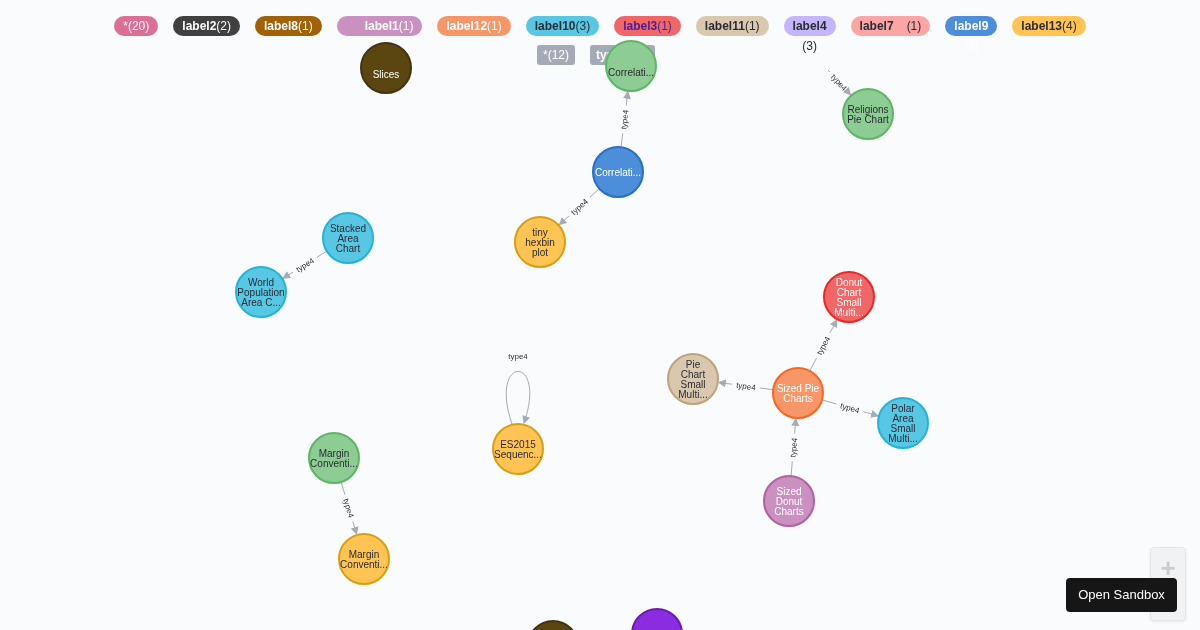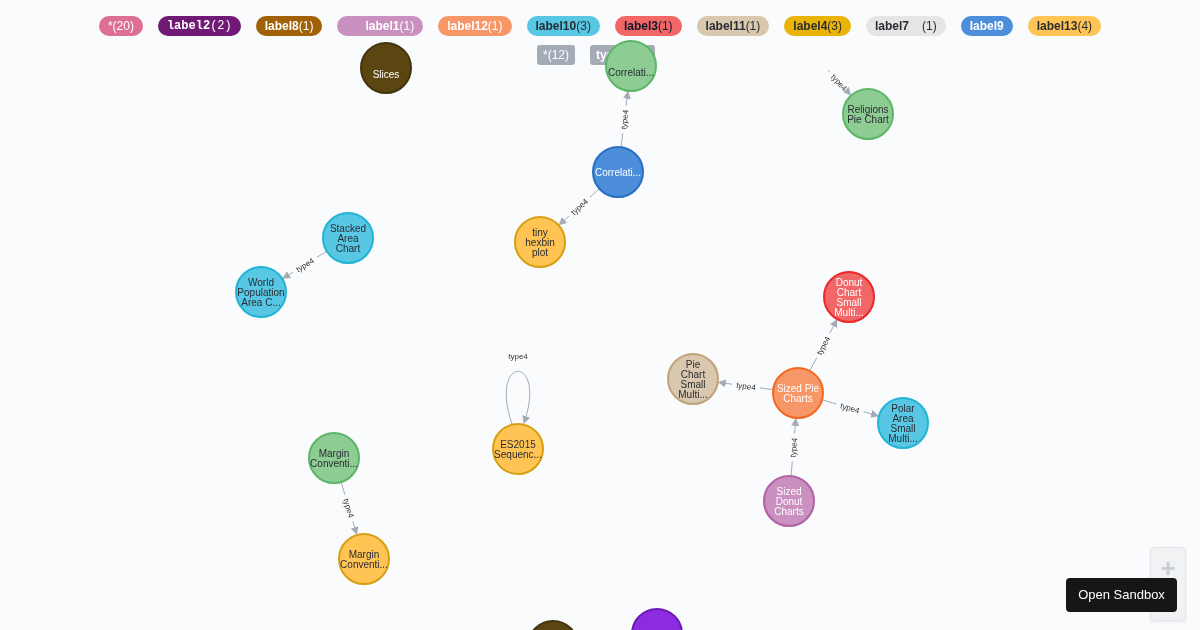--- a/index.html
+++ b/index.html
@@ -43,53 +43,53 @@
     }
   </style>
 </head>
 <body>
 
 <div class="legend-row labels">
     <span class="pill" style="background: rgb(221, 111, 150); color: rgb(255, 255, 255);">
       <span>*</span>
       <span>(20)</span>
     </span>
-    <span class="pill" style="background: #701a75; color: rgb(255, 255, 255); font-family: Liberation Mono, monospace;">
+    <span class="pill" style="background: #404040; color: rgb(255, 255, 255);">
       <span class="name">label2</span>
       <span>(2)</span>
     </span>
     <span class="pill" style="background: #a16207; color: rgb(255, 255, 255);">
       <span class="name">label8</span>
       <span>(1)</span>
     </span>
     <span class="pill" style="background: rgb(201, 144, 192); color: rgb(255, 255, 255); padding-left: 28px;">
       <span class="name">label1</span>
       <span>(1)</span>
     </span>
     <span class="pill" style="background: rgb(247, 151, 103); color: rgb(255, 255, 255);">
       <span class="name">label12</span>
       <span>(1)</span>
     </span>
     <span class="pill" style="background: rgb(87, 199, 227); color: rgb(42, 44, 52); text-align: right;">
       <span class="name">label10</span>
       <span>(3)</span>
     </span>
-    <span class="pill" style="background: rgb(241, 102, 103); color: #0f172a;">
+    <span class="pill" style="background: rgb(241, 102, 103); color: #4c1d95;">
       <span class="name">label3</span>
       <span>(1)</span>
     </span>
     <span class="pill" style="background: rgb(217, 200, 174); color: rgb(42, 44, 52);">
       <span class="name">label11</span>
       <span>(1)</span>
     </span>
-    <span class="pill" style="background: #eab308; color: rgb(42, 44, 52);">
+    <span class="pill" style="background: #c4b5fd; color: rgb(42, 44, 52); flex-direction: column;">
       <span class="name">label4</span>
       <span>(3)</span>
     </span>
-    <span class="pill" style="background: #e5e5e5; color: rgb(42, 44, 52); gap: 13px;">
+    <span class="pill" style="background: #fca5a5; color: rgb(42, 44, 52); gap: 13px;">
       <span class="name">label7</span>
       <span>(1)</span>
     </span>
     <span class="pill" style="background: rgb(76, 142, 218); color: rgb(255, 255, 255); flex-direction: column;">
       <span class="name">label9</span>
       <span>(1)</span>
     </span>
     <span class="pill" style="background: rgb(255, 196, 84); color: rgb(42, 44, 52);">
       <span class="name">label13</span>
       <span>(4)</span>

